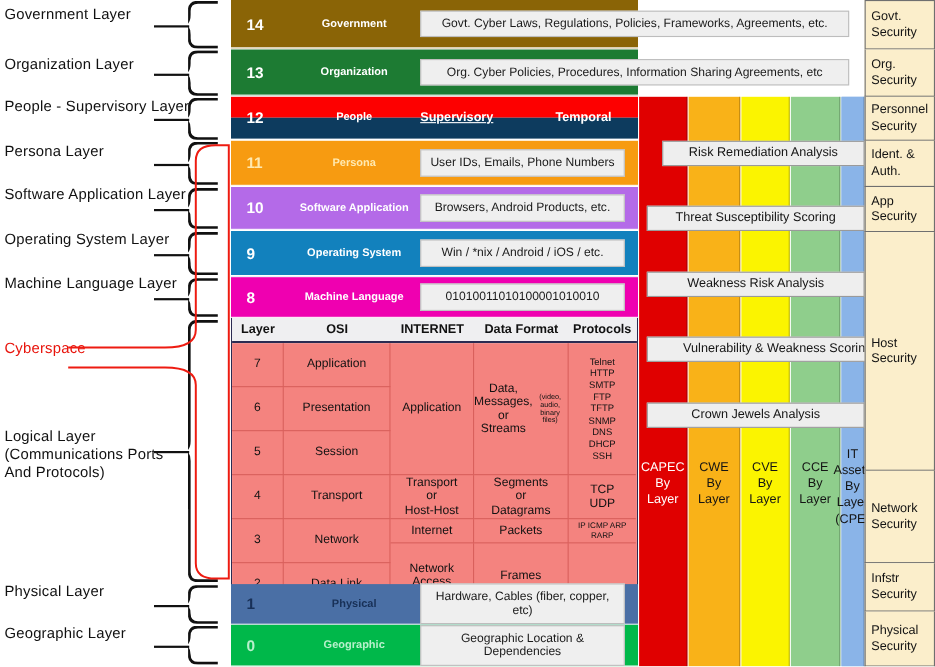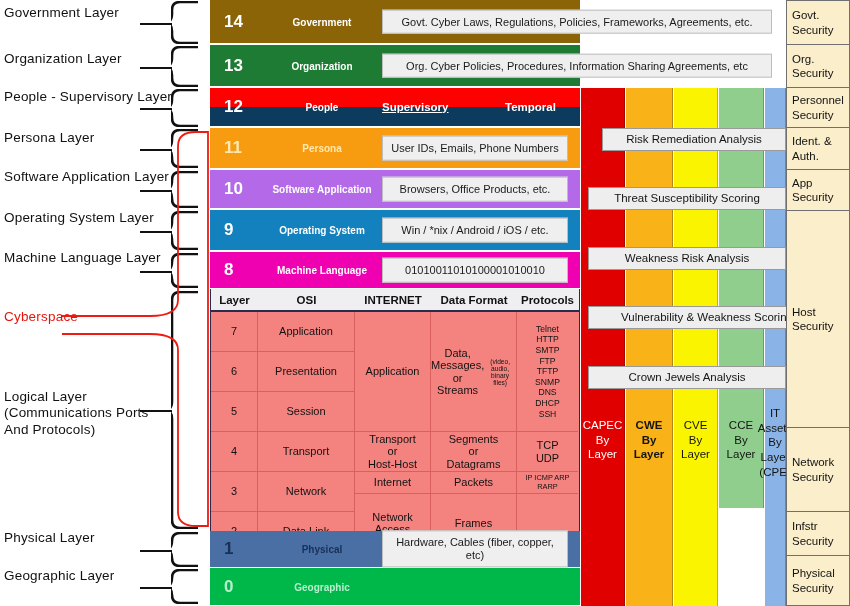--- a/index.html
+++ b/index.html
@@ -11,21 +11,21 @@
   .lbl.red{color:#e8140c;}
 
   
   .brace{position:absolute;left:171px;width:28px;}
   .brace svg{display:block;}
   .stem{position:absolute;left:140px;height:0;border-top:2.6px solid #111;width:32px;}
 
   
   #stack{position:absolute;left:210px;top:0;width:370px;}
   .row{position:relative;box-sizing:border-box;width:370px;border-bottom:1.5px solid #ffffff;}
-  .rnum{position:absolute;left:14px;top:50%;transform:translateY(-50%);font-size:17px;font-weight:600;}
+  .rnum{position:absolute;left:14px;top:50%;transform:translateY(-50%);font-size:14px;font-weight:600;}
   .rname{position:absolute;left:52px;top:50%;transform:translateY(-50%);font-size:10px;font-weight:600;width:120px;text-align:center;}
   .rchip{position:absolute;left:172px;top:50%;transform:translateY(-50%);
          background:#efefef;border:1px solid #bdbdbd;color:#1a1a1a;font-size:11px;
          padding:5px 6px;width:186px;box-sizing:border-box;text-align:center;line-height:1.15;}
   .people-top{position:absolute;left:0;top:0;width:100%;height:50%;background:#fd0000;}
   .people-bot{position:absolute;left:0;top:50%;width:100%;height:50%;background:#0d3b5e;}
   .people-txt{position:absolute;top:50%;transform:translateY(-50%);font-size:11.5px;font-weight:600;color:#fff;}
 
   
   #osi{position:absolute;left:210px;width:370px;box-sizing:border-box;
@@ -167,21 +167,21 @@
         <div class="people-txt" style="left: 295px; z-index: 2;">Temporal</div>
       </div>
       <div class="row" style="position: absolute; top: 128px; height: 41px; background: rgb(247, 155, 17);">
         <div class="rnum" style="color: rgb(255, 233, 176);">11</div>
         <div class="rname" style="color: rgb(255, 233, 176);">Persona</div>
         <div class="rchip">User IDs, Emails,  Phone Numbers</div>
       </div>
       <div class="row" style="position: absolute; top: 170px; height: 39px; background: rgb(180, 106, 232);">
         <div class="rnum" style="color: rgb(255, 255, 255);">10</div>
         <div class="rname" style="color: rgb(255, 255, 255);">Software Application</div>
-        <div class="rchip">Browsers, Office Products, etc.</div>
+        <div class="rchip">Browsers, Android Products, etc.</div>
       </div>
       <div class="row" style="position: absolute; top: 210px; height: 41px; background: rgb(18, 129, 189);">
         <div class="rnum" style="color: rgb(255, 255, 255);">9</div>
         <div class="rname" style="color: rgb(255, 255, 255); text-align: center;">Operating System</div>
         <div class="rchip">Win / *nix / Android / iOS / etc.</div>
       </div>
       <div class="row" style="position: absolute; top: 252px; height: 37px; background: rgb(239, 0, 176);">
         <div class="rnum" style="color: rgb(255, 255, 255);">8</div>
         <div class="rname" style="color: rgb(255, 255, 255);">Machine Language</div>
         <div class="rchip">01010011010100001010010</div>
@@ -230,35 +230,36 @@
 
   <div id="bottom-stack">
       <div class="row" style="position: absolute; left: 210px; top: 531px; height: 37px; background: rgb(74, 111, 165);">
         <div class="rnum" style="color: rgb(24, 48, 87);">1</div>
         <div class="rname" style="color: rgb(24, 48, 87);">Physical</div>
         <div class="rchip">Hardware, Cables (fiber, copper, etc)</div>
       </div>
       <div class="row" style="position: absolute; left: 210px; top: 568px; height: 38px; background: rgb(0, 184, 74);">
         <div class="rnum" style="color: rgb(183, 240, 204);">0</div>
         <div class="rname" style="color: rgb(183, 240, 204);">Geographic</div>
+        <div class="rchip">Geographic Location &amp; Dependencies</div>
       </div>
     </div>
 
   <div id="analysis-cols">
       <div class="ccol" style="left: 765px; top: 88px; width: 21px; height: 518px; background: rgb(138, 180, 232);"></div>
       <div class="ccol" style="left: 581px; top: 88px; width: 44px; height: 518px; background: rgb(224, 0, 0); border-right: 1px solid rgba(0, 0, 0, 0.25);">
         <div class="coltxt" style="top: 330px; color: rgb(255, 255, 255);">CAPEC<br>By<br>Layer</div>
       </div>
-      <div class="ccol" style="left: 626px; top: 88px; width: 47px; height: 518px; background: rgb(249, 178, 24); border-right: 1px solid rgba(0, 0, 0, 0.25); font-weight: bold;">
+      <div class="ccol" style="left: 626px; top: 88px; width: 47px; height: 518px; background: rgb(249, 178, 24); border-right: 1px solid rgba(0, 0, 0, 0.25);">
         <div class="coltxt" style="top: 330px; color: rgb(20, 20, 20);">CWE<br>By<br>Layer</div>
       </div>
       <div class="ccol" style="left: 674px; top: 88px; width: 44px; height: 518px; background: rgb(251, 244, 0); border-right: 1px solid rgba(0, 0, 0, 0.25);">
         <div class="coltxt" style="top: 330px; color: rgb(20, 20, 20);">CVE<br>By<br>Layer</div>
       </div>
-      <div class="ccol" style="left: 719px; top: 88px; width: 45px; height: 420px; background: rgb(143, 206, 140); border-right: 1px solid rgba(0, 0, 0, 0.25);">
+      <div class="ccol" style="left: 719px; top: 88px; width: 45px; height: 518px; background: rgb(143, 206, 140); border-right: 1px solid rgba(0, 0, 0, 0.25);">
         <div class="coltxt" style="top: 330px; color: rgb(20, 20, 20);">CCE<br>By<br>Layer</div>
       </div>
       <div class="ccol" style="left: 765px; top: 88px; width: 21px; height: 518px; background: rgb(138, 180, 232); border-right: 1px solid rgba(0, 0, 0, 0.25);">
         <div class="coltxt" style="top: 318px; color: rgb(20, 20, 20); width: 42px; left: -11px;">IT<br>Assets<br>By<br>Layer<br>(CPE)</div>
       </div>
     </div>
   <div id="analysis-bars">
       <div class="analysis" style="left: 602px; top: 128px; width: 184px;">Risk Remediation Analysis</div>
       <div class="analysis" style="left: 588px; top: 187px; width: 198px;">Threat Susceptibility Scoring</div>
       <div class="analysis" style="left: 588px; top: 247px; width: 198px;">Weakness Risk Analysis</div>

